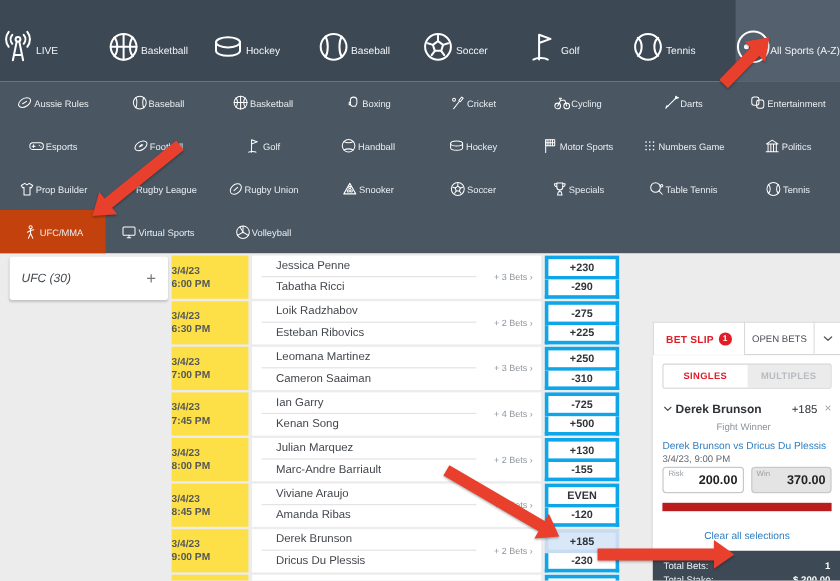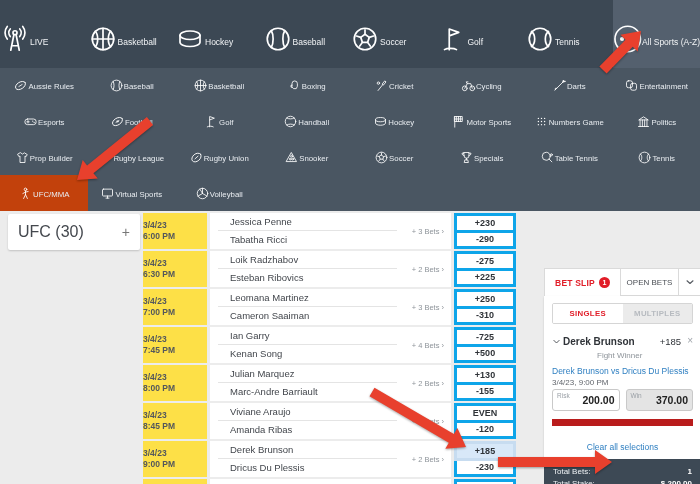--- a/index.html
+++ b/index.html
@@ -20,21 +20,21 @@
   .menu-item{width:87.5px;height:35.75px;display:flex;flex-direction:row;align-items:center;
              justify-content:center;box-sizing:border-box;cursor:pointer;}
   .menu-item.active{background:#c2410c;}
   .menu-item svg{width:15px;height:15px;}
   .menu-label{margin-top:2px;font-size:7.8px;color:#e9edf1;white-space:nowrap;}
 
   
   .league-card{position:absolute;left:8px;top:214px;width:132px;height:36px;background:#fff;
                border-radius:2px;box-shadow:0 1px 2px rgba(0,0,0,.18);display:flex;align-items:center;
                justify-content:space-between;padding:0 10px;box-sizing:border-box;cursor:pointer;}
-  .league-title{font-size:16px;color:#44484e;}
+  .league-title{font-size:10px;color:#44484e;font-style:italic;}
   .league-plus{font-size:14px;color:#777;line-height:1;}
 
   
   .fixtures{position:absolute;left:143px;top:213px;width:373px;}
   .fx-row{display:flex;height:36px;margin-bottom:2px;}
   .fx-date{width:64px;background:#fde047;display:flex;flex-direction:column;align-items:flex-start;
            justify-content:center;margin-right:3px;flex:none;}
   .fx-date span{font-size:8.5px;font-weight:bold;color:#53575c;line-height:11px;}
   .fx-names{flex:1;background:#fff;position:relative;margin-right:3px;}
   .fx-name{height:18px;line-height:18px;padding-left:20px;font-size:9.5px;color:#42464c;

